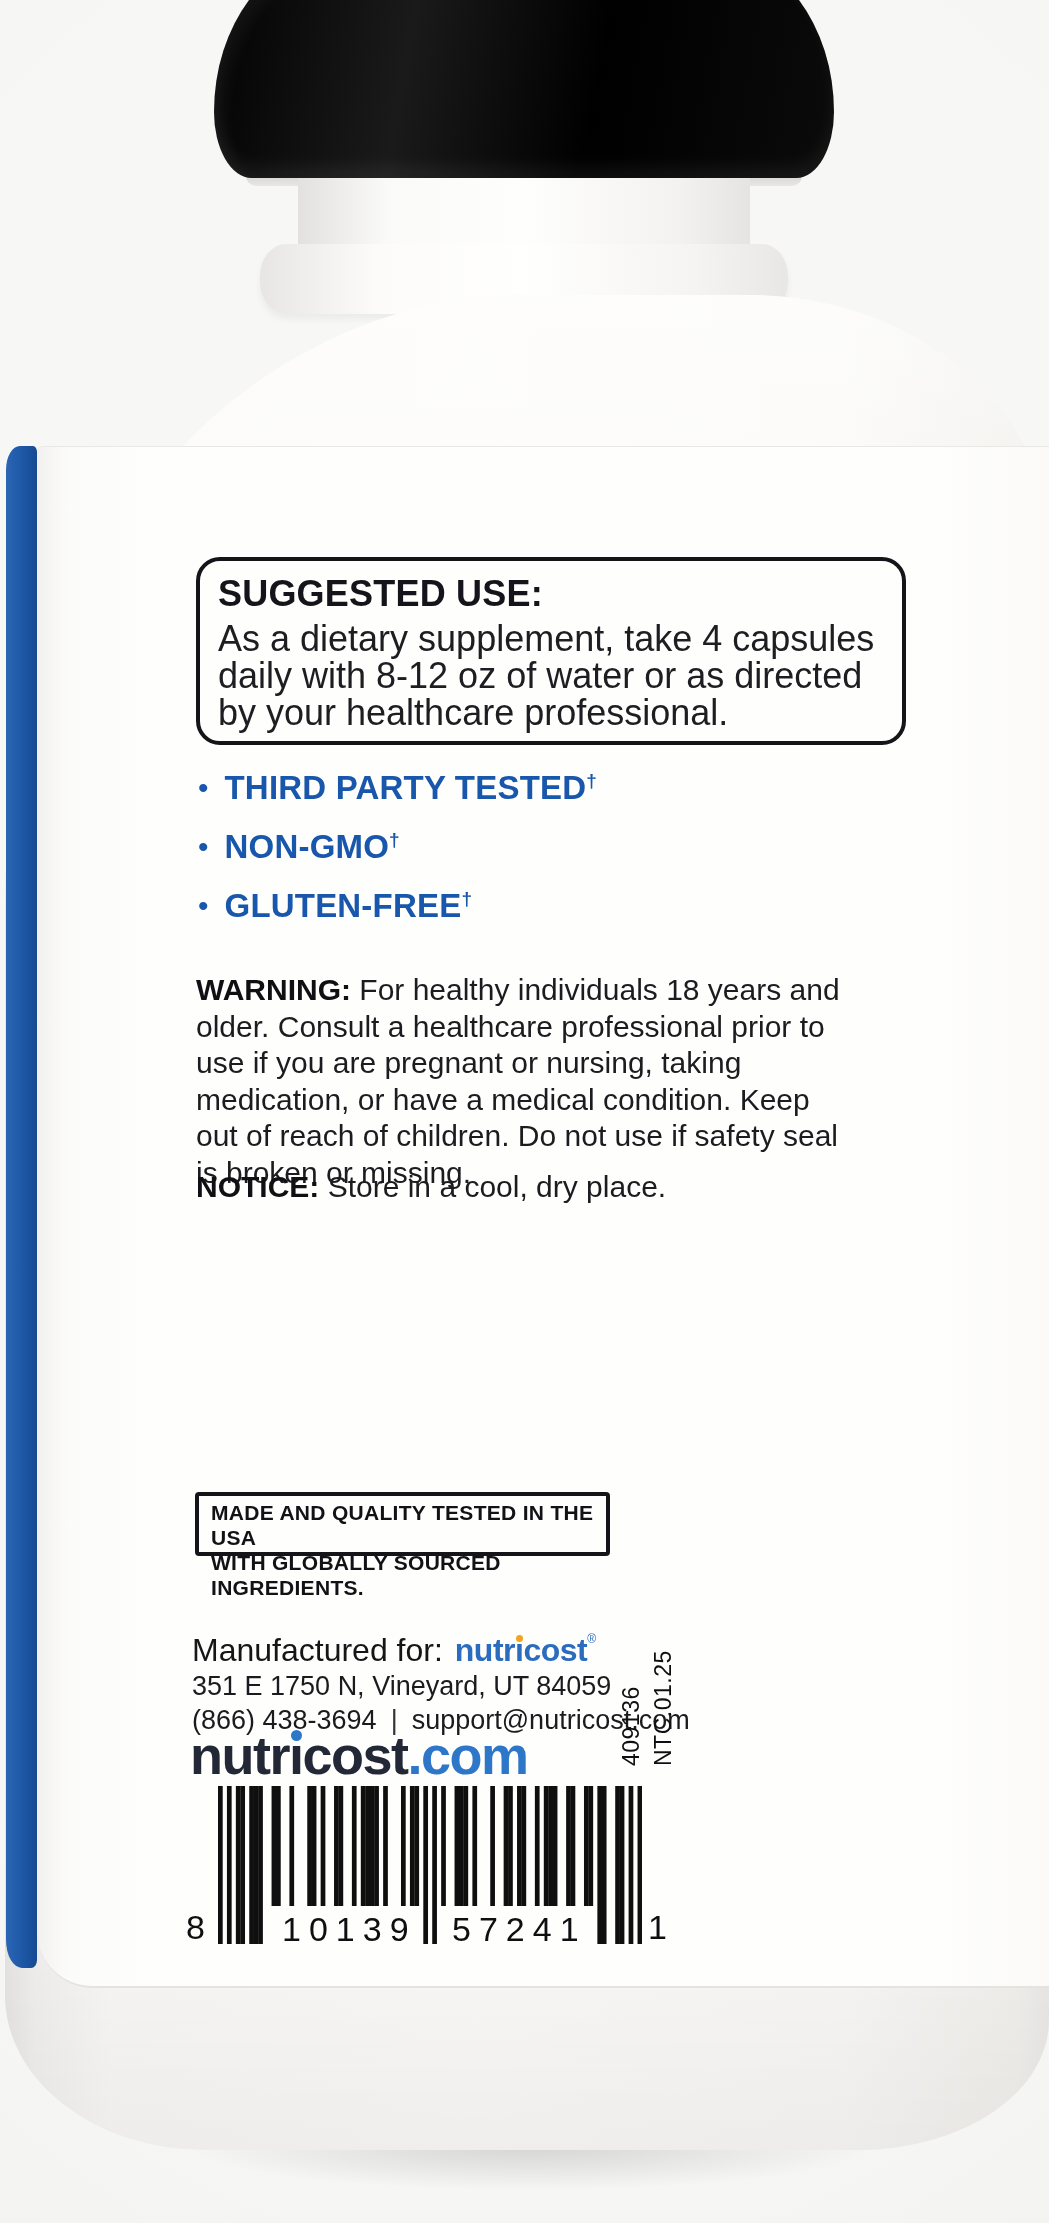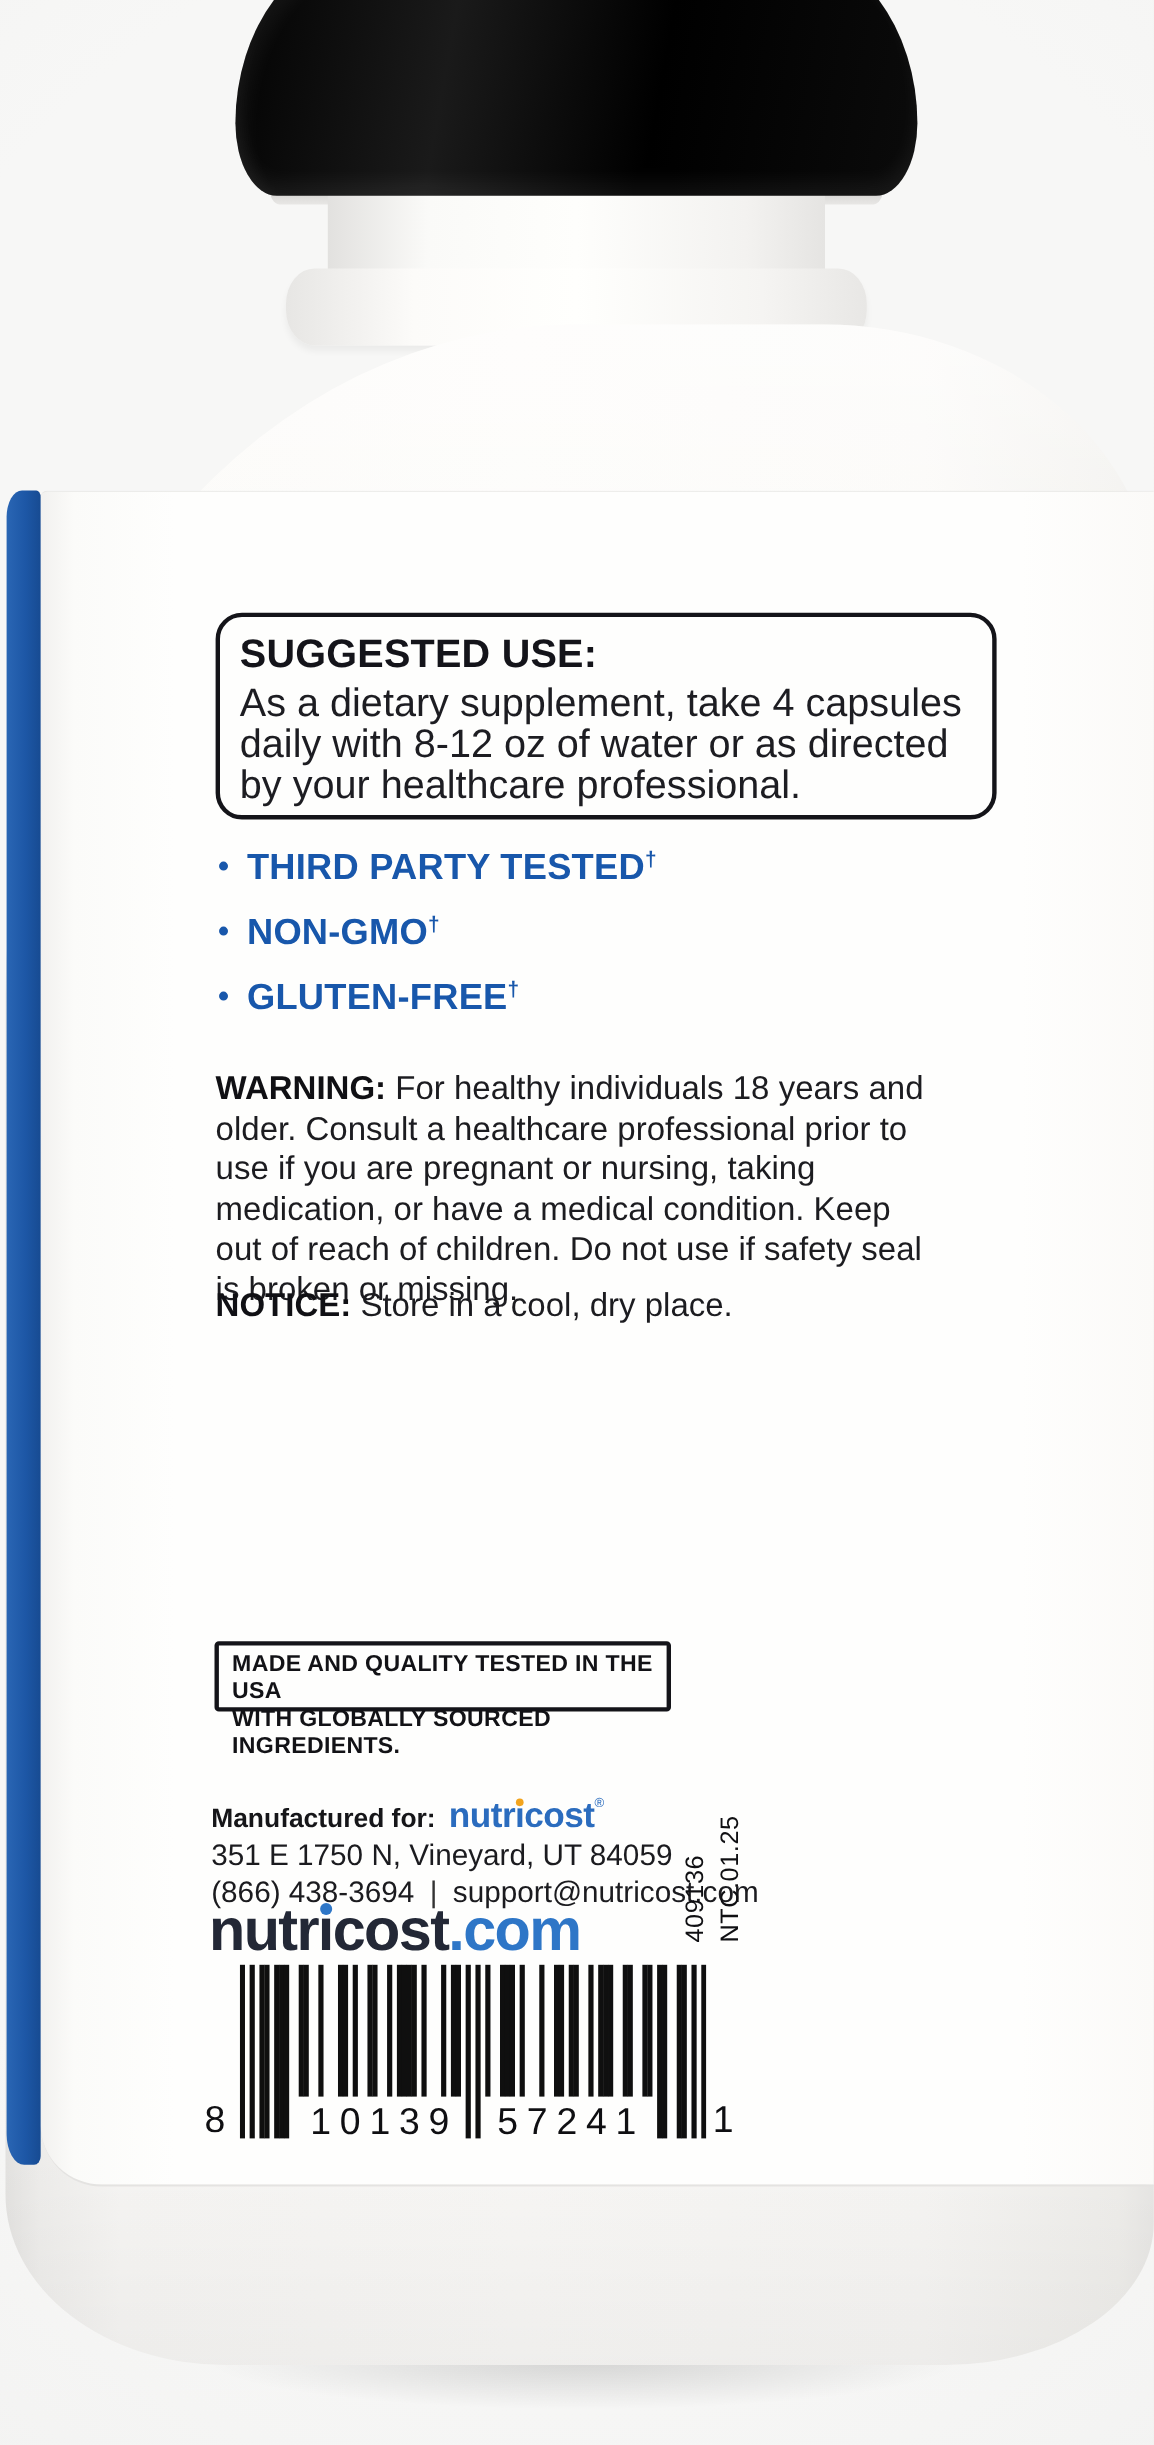--- a/index.html
+++ b/index.html
@@ -53,21 +53,21 @@
   .warning{position:absolute;left:196px;top:942px;width:660px;font-size:30px;line-height:36.5px;}
   .notice{position:absolute;left:196px;top:1139px;width:660px;font-size:30px;line-height:36.5px;}
   .plabel{font-weight:700;color:#101014;}
 
   .made-box{position:absolute;left:195px;top:1492px;width:415px;height:64px;
     border:4px solid #141419;border-radius:4px;padding:4px 10px 0 12px;}
   .made-box div{font-size:21px;font-weight:700;letter-spacing:.3px;line-height:25px;color:#121216;}
 
   .mfg{position:absolute;left:192px;top:1632px;}
   .mfg-row1{display:flex;align-items:baseline;}
-  .mfg-label{font-size:24px;color:#161619;font-weight:bold;}
+  .mfg-label{font-size:32px;color:#161619;}
   .brand{font-size:32px;font-weight:800;color:#2b6cbe;letter-spacing:-0.5px;margin-left:12px;position:relative;}
   .brand .i{position:relative;}
   .idot{position:absolute;border-radius:50%;}
   .brand .idot{width:7px;height:7px;background:#f3a41d;left:1px;top:3px;}
   .reg{font-size:12px;vertical-align:top;color:#2b6cbe;font-weight:400;}
   .addr,.phone{font-size:27px;color:#1b1b1f;line-height:34px;}
   .phone .sep{margin:0 14px;color:#333;}
 
   .website{position:absolute;left:190px;top:1724px;font-size:54px;font-weight:800;letter-spacing:-1.5px;}
   .web-name{color:#232836;position:relative;}

